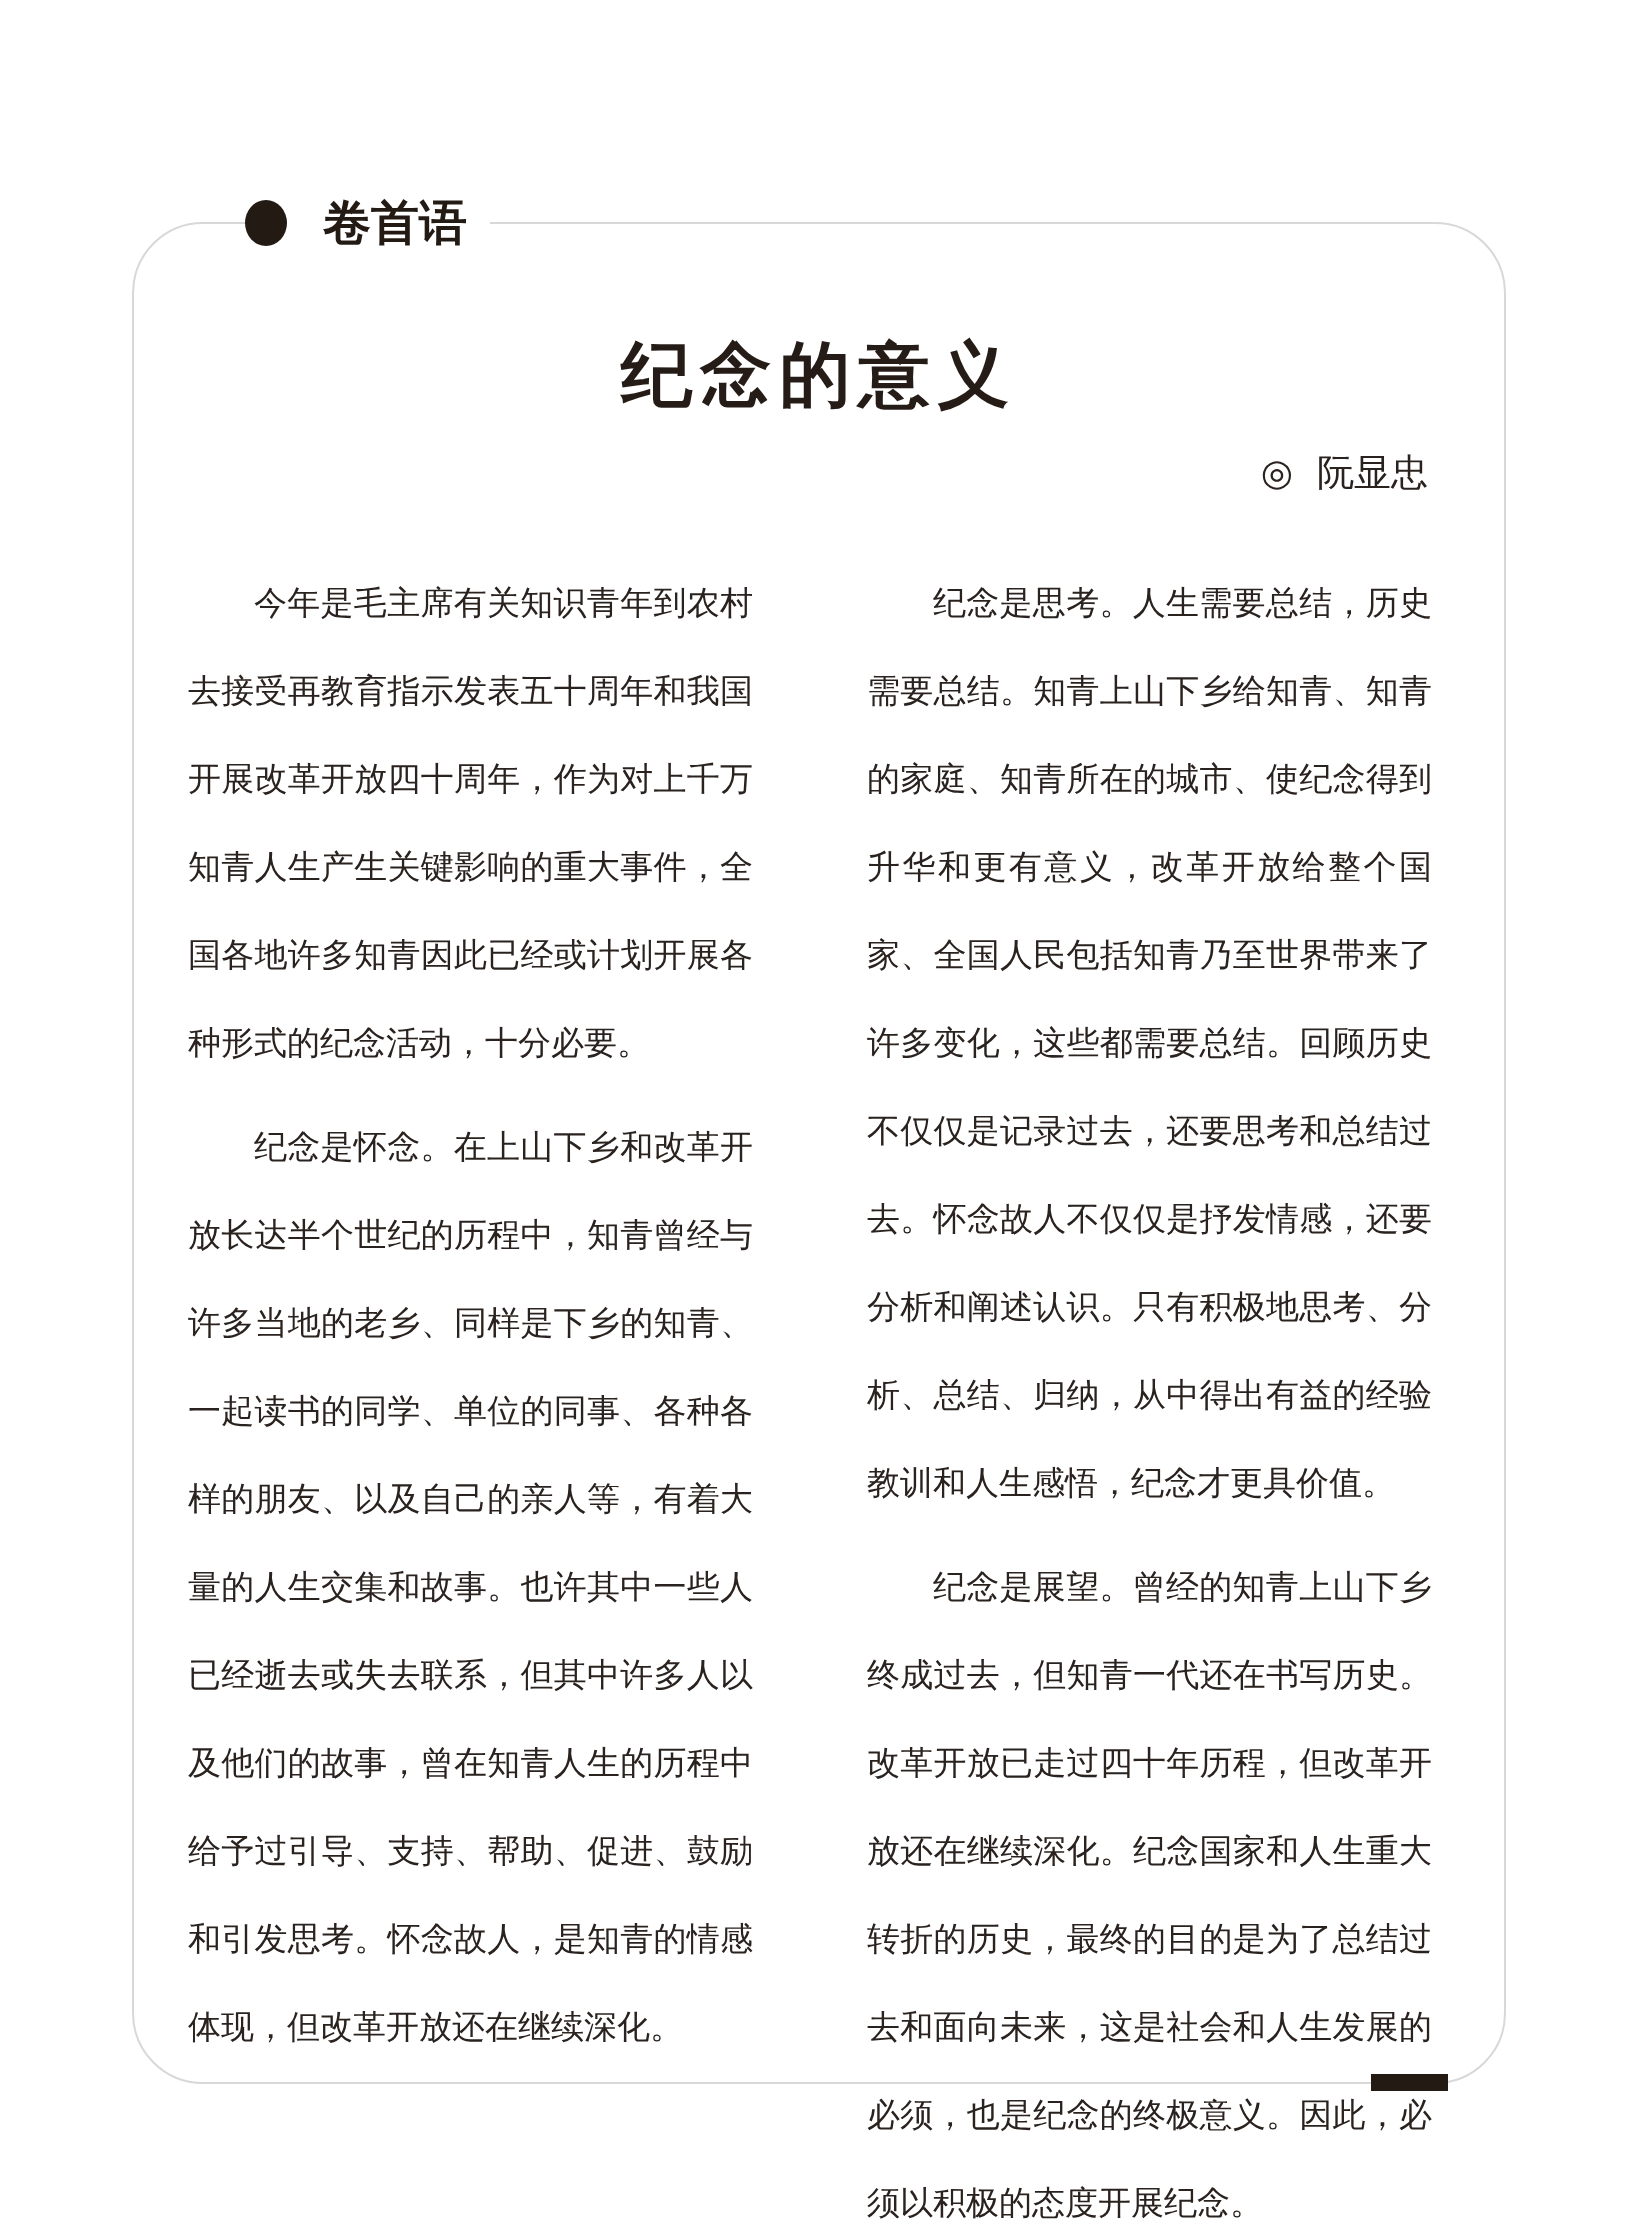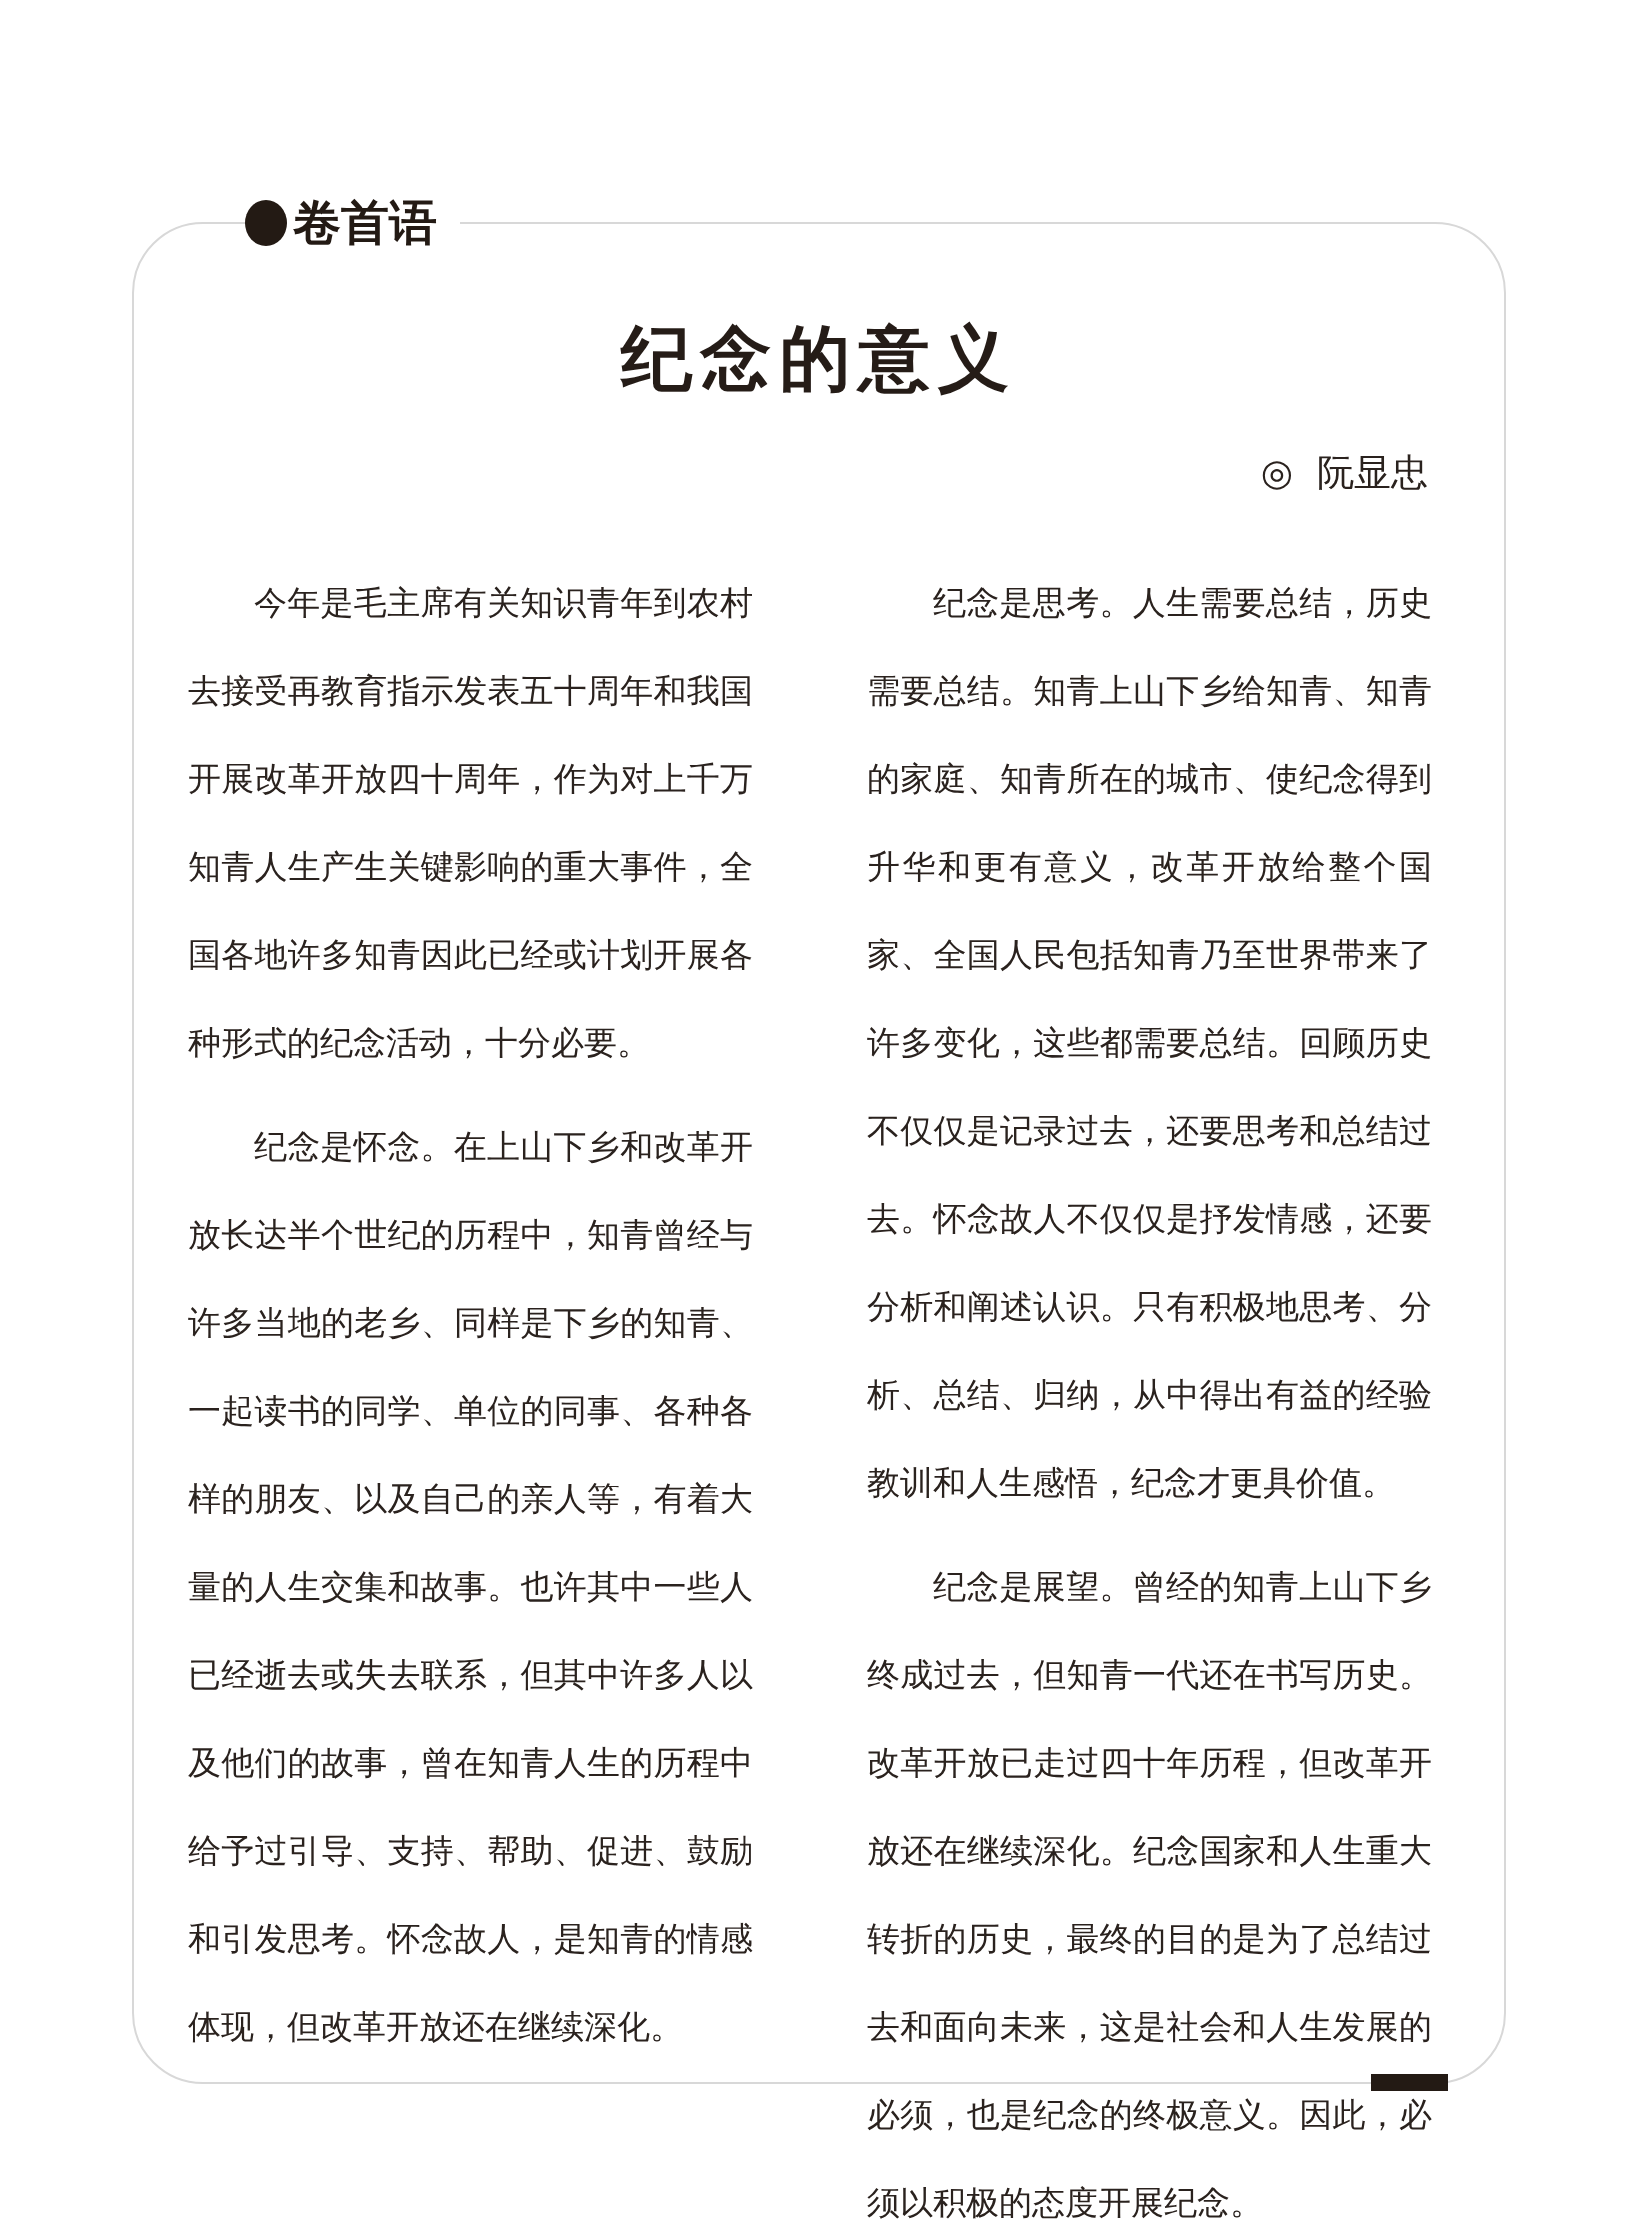--- a/index.html
+++ b/index.html
@@ -26,21 +26,21 @@
     border-radius: 71px;
     background: #ffffff;
   }
   .section-label {
     position: absolute;
     left: 245px;
     top: 196px;
     height: 53px;
     display: flex;
     align-items: center;
-    gap: 6px;
+    gap: 36px;
     padding-right: 23px;
     background: #ffffff;
     z-index: 3;
   }
   .section-dot {
     width: 42px;
     height: 46px;
     background: #231a14;
     border-radius: 50%;
     flex: none;
@@ -48,21 +48,21 @@
   .section-text {
     font-size: 48px;
     font-weight: 700;
     color: #231a14;
     line-height: 1;
     white-space: nowrap;
   }
   .page-title {
     position: absolute;
     left: 132px;
-    top: 320px;
+    top: 336px;
     width: 1374px;
     margin: 0;
     text-align: center;
     font-size: 71px;
     font-weight: 700;
     letter-spacing: 8.2px;
     color: #251c17;
     line-height: 1.1;
     z-index: 2;
   }

